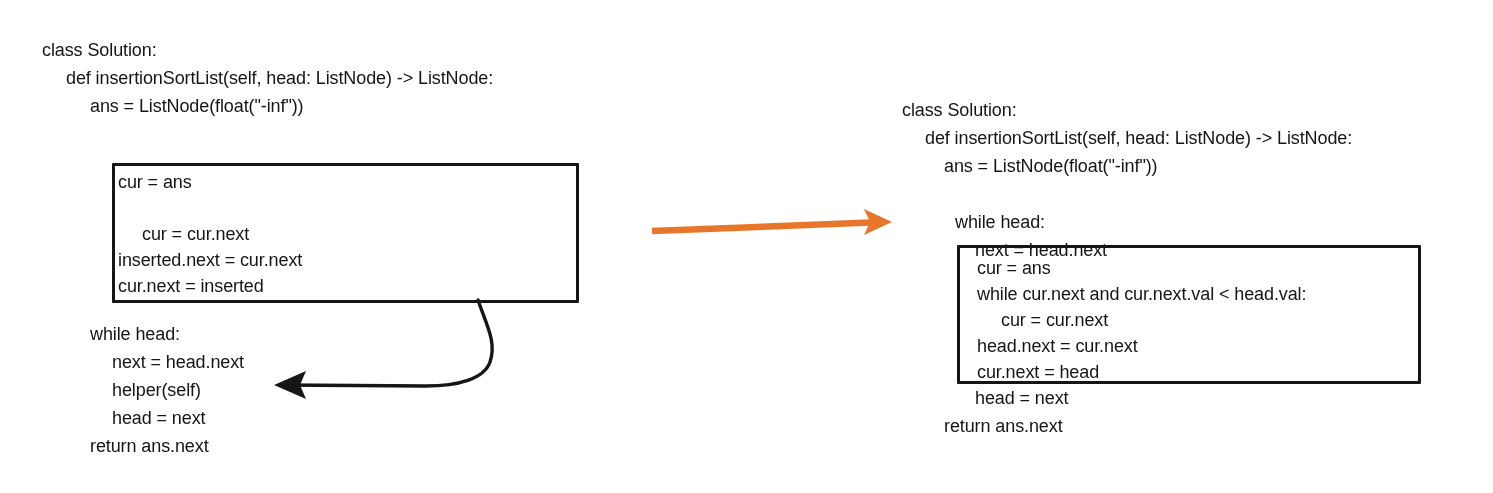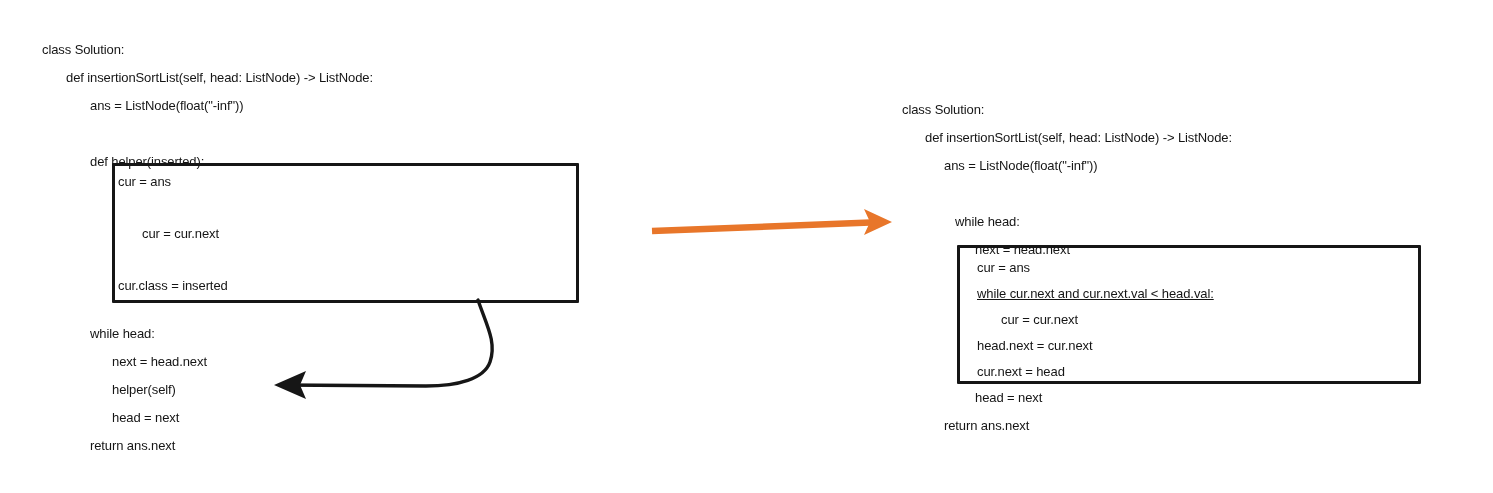--- a/index.html
+++ b/index.html
@@ -28,21 +28,21 @@
 
   
   .code-block {
     position: absolute;
     white-space: pre;
   }
   .code-line {
     position: absolute;
     white-space: pre;
     font-family: "Liberation Sans", sans-serif;
-    font-size: 13px;
+    font-size: 18px;
     line-height: 28px;
     letter-spacing: -0.1px;
     color: #151515;
   }
 
   
   #left-block  { left: 0; top: 0; width: 640px; height: 460px; }
   
   #right-block { left: 880px; top: 0; width: 600px; height: 460px; }
 
@@ -88,44 +88,44 @@
 </style>
 </head>
 <body>
 
 <div class="canvas">
 
   <div class="code-block" id="left-block">
     <div class="code-line" style="left:42px;  top:36px;">class Solution:</div>
     <div class="code-line" style="left:66px;  top:64px;">def insertionSortList(self, head: ListNode) -&gt; ListNode:</div>
     <div class="code-line" style="left:90px;  top:92px;">ans = ListNode(float("-inf"))</div>
-    <div class="code-line" style="left:90px;  top:148px;">def helper(inserted):</div>
 
     <div class="code-line" style="left:118px; top:168px;">cur = ans</div>
     <div class="code-line" style="left:142px; top:220px;">cur = cur.next</div>
-    <div class="code-line" style="left:118px; top:272px;">cur.class = inserted</div>
+    <div class="code-line" style="left:118px; top:246px;">inserted.next = cur.next</div>
+    <div class="code-line" style="left:118px; top:272px;">cur.next = inserted</div>
 
     <div class="code-line" style="left:90px;  top:320px;">while head:</div>
     <div class="code-line" style="left:112px; top:348px;">next = head.next</div>
     <div class="code-line" style="left:112px; top:376px;">helper(self)</div>
     <div class="code-line" style="left:112px; top:404px;">head = next</div>
     <div class="code-line" style="left:90px;  top:432px;">return ans.next</div>
   </div>
 
   <div class="highlight-box" id="left-highlight-box"></div>
 
   <div class="code-block" id="right-block">
     <div class="code-line" style="left:22px;  top:96px;">class Solution:</div>
     <div class="code-line" style="left:45px;  top:124px;">def insertionSortList(self, head: ListNode) -&gt; ListNode:</div>
     <div class="code-line" style="left:64px;  top:152px;">ans = ListNode(float("-inf"))</div>
     <div class="code-line" style="left:75px;  top:208px;">while head:</div>
     <div class="code-line" style="left:95px;  top:236px;">next = head.next</div>
 
     <div class="code-line" style="left:97px;  top:254px;">cur = ans</div>
-    <div class="code-line" style="left:97px;  top:280px;text-decoration:underline;">while cur.next and cur.next.val &lt; head.val:</div>
+    <div class="code-line" style="left:97px;  top:280px;">while cur.next and cur.next.val &lt; head.val:</div>
     <div class="code-line" style="left:121px; top:306px;">cur = cur.next</div>
     <div class="code-line" style="left:97px;  top:358px;">cur.next = head</div>
     <div class="code-line" style="left:97px;  top:332px;">head.next = cur.next</div>
 
     <div class="code-line" style="left:95px;  top:384px;">head = next</div>
     <div class="code-line" style="left:64px;  top:412px;">return ans.next</div>
   </div>
 
   <div class="highlight-box" id="right-highlight-box"></div>
 

